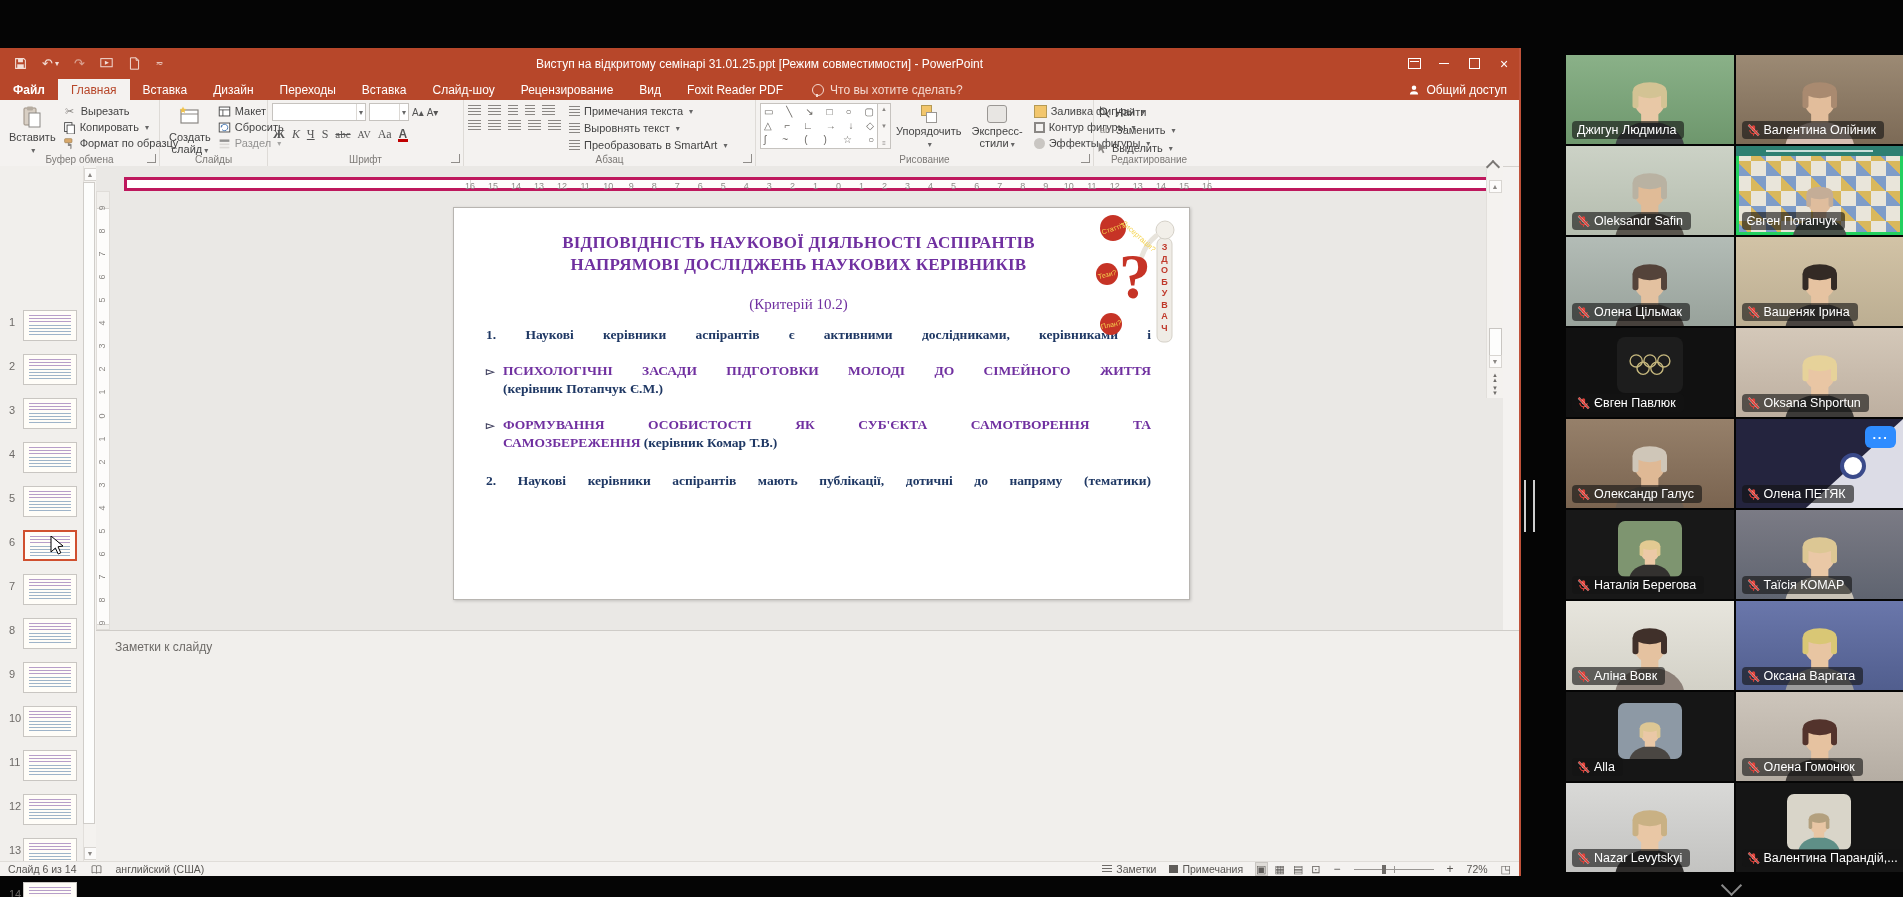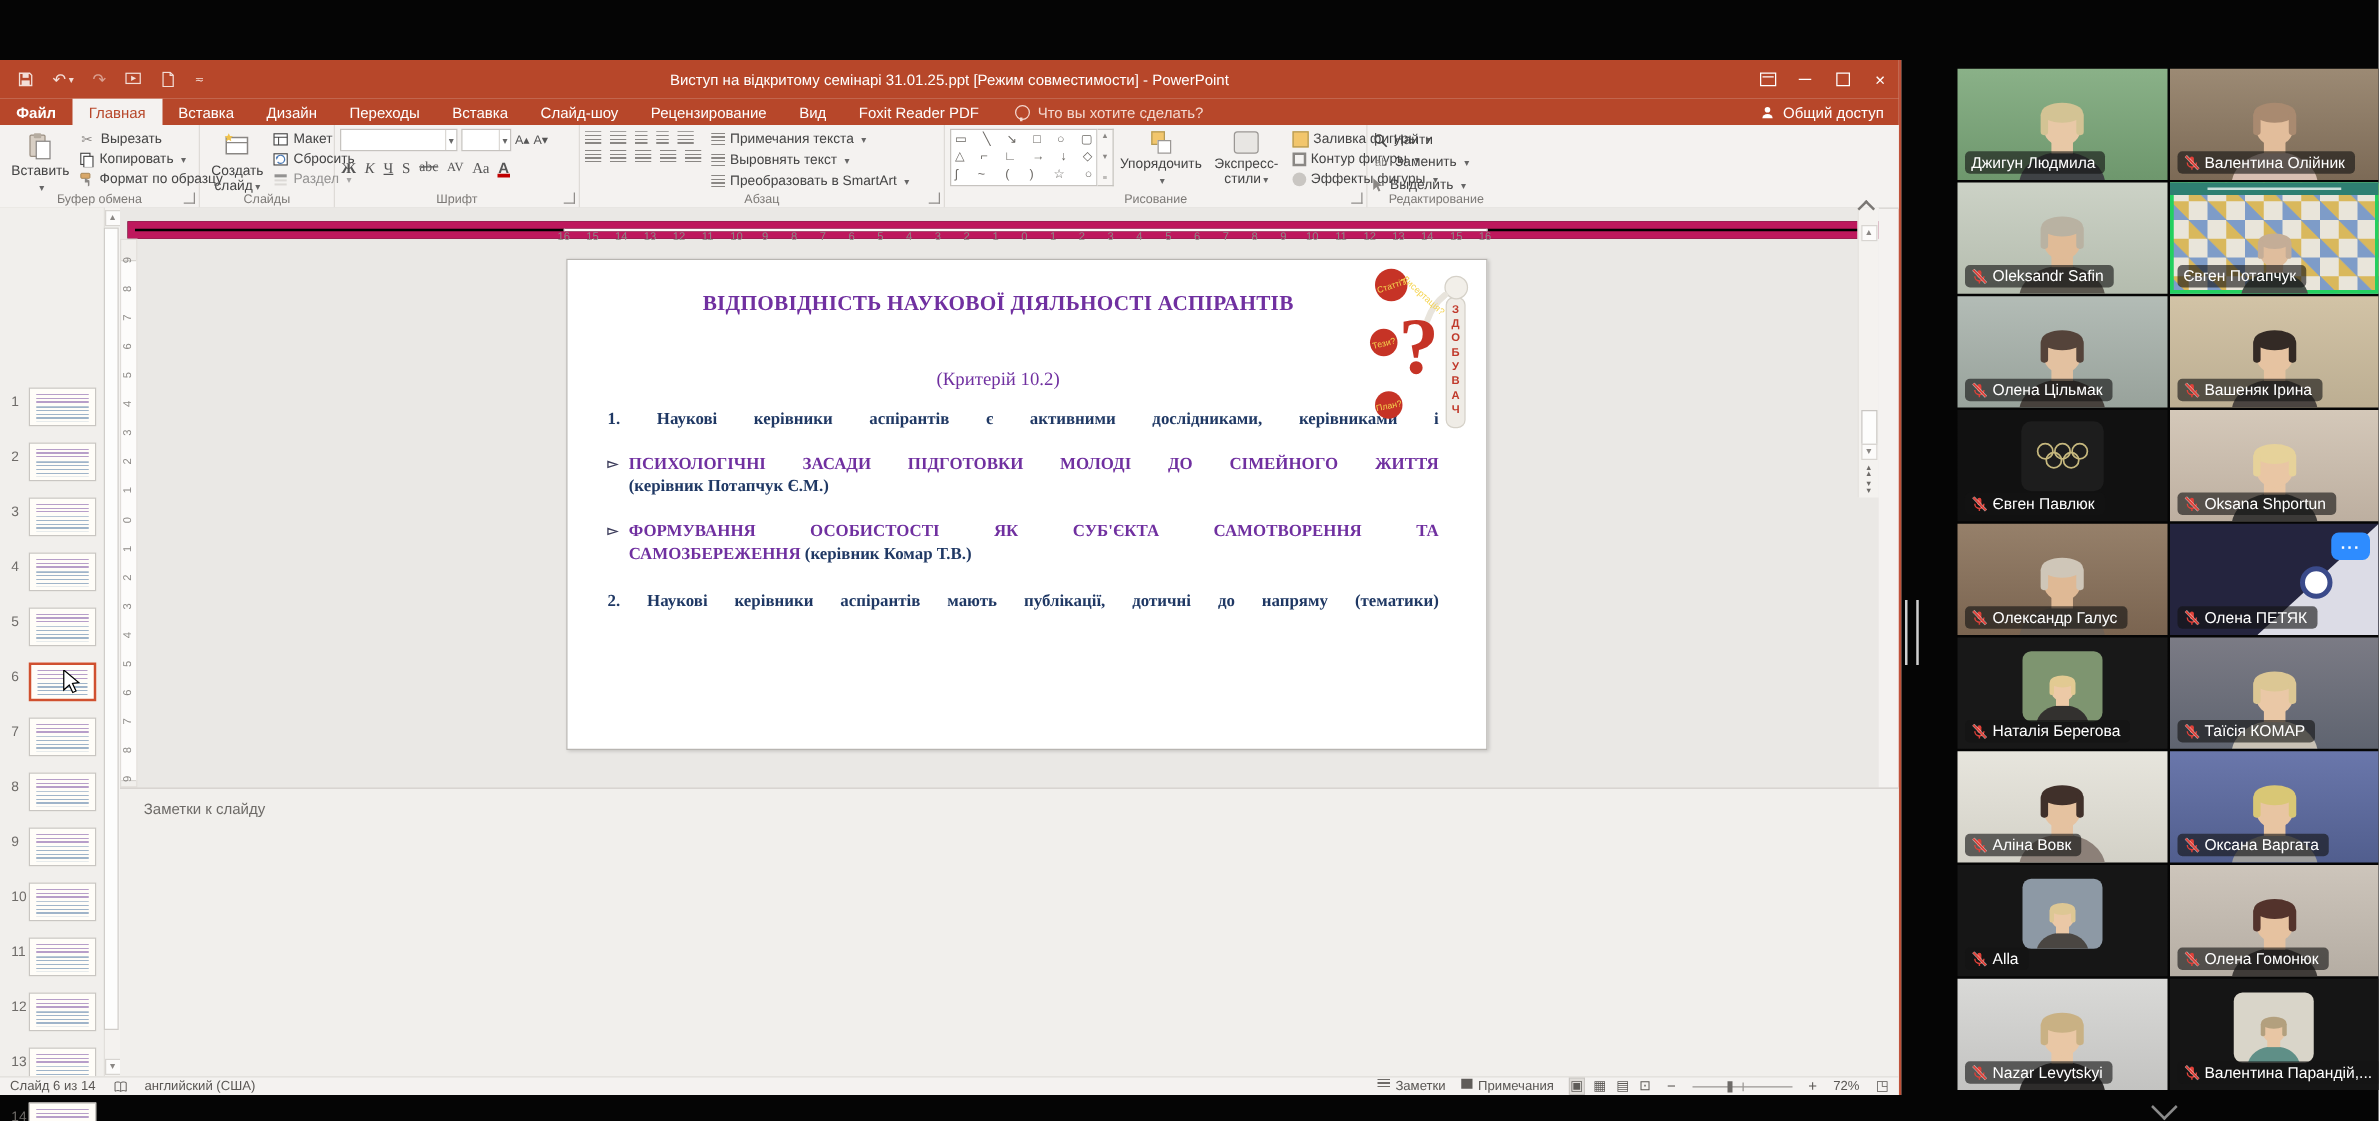--- a/index.html
+++ b/index.html
@@ -75,21 +75,21 @@
   .mini{position:absolute;left:23px;top:2px;width:54px;height:31px;background:#fffdf8;border:1px solid #c9c6c2;box-sizing:border-box}
   .mini.sel{border:2px solid #d0502f}
   .mlines{margin:4px 5px 0;height:8px;background:repeating-linear-gradient(180deg,#b79ec9 0 1px,transparent 1px 3px)}
   .mlines2{margin:2px 5px 0;height:12px;background:repeating-linear-gradient(180deg,#9fb4c9 0 1px,transparent 1px 3px)}
   #tscroll{position:absolute;right:0;top:0;width:13px;height:100%;background:#f4f2ef;border-left:1px solid #e2dfdb;display:flex;flex-direction:column;align-items:center;justify-content:space-between;padding:2px 0;box-sizing:border-box}
   .sarrow{font-size:7px;color:#8a8784;width:11px;height:11px;border:1px solid #d8d5d1;background:#fcfbfa;display:flex;align-items:center;justify-content:center}
   #tthumb{position:absolute;right:1px;top:16px;width:10px;height:640px;background:#fdfdfc;border:1px solid #d0cdc9}
   #thumb-cursor{position:absolute;left:50px;top:370px;width:17px;height:20px;z-index:5}
 
   #editor{position:absolute;left:96px;top:0;right:16px;bottom:232px;background:#eae8e5}
-  #hruler{position:absolute;left:6px;right:0;top:11px;height:14px;background:#000000;border:6px solid #be185d;box-sizing:border-box}
+  #hruler{position:absolute;left:28px;right:0;top:11px;height:14px;background:#ffffff;border:3px solid #be185d;box-sizing:border-box}
   .hactive{position:absolute;left:343px;width:737px;top:0;bottom:0;background:#fdfcfb;border-left:1px solid #d8d5d1;border-right:1px solid #d8d5d1}
   .ht{position:absolute;top:1px;font-size:9px;color:#8d8a87;transform:translateX(-50%)}
   #vruler{position:absolute;left:0;top:25px;width:14px;bottom:0;background:#f1efec;border:1px solid #e0ddd9;box-sizing:border-box}
   .vactive{position:absolute;top:16px;height:415px;left:0;right:0;background:#fdfcfb;border-top:1px solid #d8d5d1;border-bottom:1px solid #d8d5d1}
   .vt{position:absolute;left:2px;font-size:9px;color:#8d8a87;transform:rotate(-90deg)}
   #canvas{position:absolute;left:14px;top:25px;right:0;bottom:0;overflow:hidden}
 
   #slide{position:absolute;left:343px;top:16px;width:737px;height:393px;background:#fff;border:1px solid #b8b5b1;box-shadow:1px 1px 3px rgba(0,0,0,.18);box-sizing:border-box}
   .s-serif{font-family:"Liberation Serif",serif}
   .s-title{position:absolute;left:58px;right:104px;top:24px;text-align:center;color:#7030a0;font-weight:bold;font-size:17px;line-height:22px;letter-spacing:.2px}
@@ -113,21 +113,21 @@
 
   
   #notes{position:absolute;left:96px;right:0;top:464px;bottom:0;background:#f1efec;border-top:1px solid #cfccc8}
   .notes-text{margin:9px 0 0 19px;font-size:12px;color:#6d6a67}
 
   
   #statusbar{position:absolute;left:0;right:0;bottom:0;height:14px;background:#f4f2f0;border-top:1px solid #e0ddd9;display:flex;align-items:center;font-size:10.5px;color:#5a5754;line-height:12px}
   .sb-left{display:flex;align-items:center;gap:14px;margin-left:8px}
   .sb-left svg{width:11px;height:11px;fill:#6e6b68}
   .sb-right{margin-left:auto;display:flex;align-items:center;gap:13px;margin-right:8px}
-  .sb-item{display:flex;gap:4px}
+  .sb-item{display:flex;align-items:center;gap:4px}
   .sb-noteicon{width:10px;height:8px;background:repeating-linear-gradient(180deg,#6e6b68 0 1px,transparent 1px 3px)}
   .sb-commenticon{width:9px;height:8px;background:#5f5c59}
   .sb-views{display:flex;gap:8px;font-size:11px;color:#5f5c59}
   .sb-views .sel{background:#e0ddd9;outline:1px solid #c9c6c2}
   .sb-slider{position:relative;width:80px;height:12px}
   .sb-track{position:absolute;left:0;right:0;top:6px;height:1px;background:#9a9794}
   .sb-tick{position:absolute;left:50%;top:3px;width:1px;height:7px;background:#9a9794}
   .sb-thumb{position:absolute;left:36%;top:2px;width:4px;height:9px;background:#6e6b68}
   .zpm{font-size:12px;color:#5a5754}
 
@@ -687,20 +687,21 @@
             <span class="vt" style="top: 333.84px;">5</span>
             <span class="vt" style="top: 356.9px;">6</span>
             <span class="vt" style="top: 379.96px;">7</span>
             <span class="vt" style="top: 403.02px;">8</span>
             <span class="vt" style="top: 426.08px;">9</span>
           </div>
         <div id="canvas">
           <div id="slide">
             <div class="s-title s-serif">
               <div>ВІДПОВІДНІСТЬ НАУКОВОЇ ДІЯЛЬНОСТІ АСПІРАНТІВ</div>
+              <div>НАПРЯМОВІ ДОСЛІДЖЕНЬ НАУКОВИХ КЕРІВНИКІВ</div>
             </div>
             <div class="s-sub s-serif">(Критерій 10.2)</div>
 
             <div class="s-body s-serif">
               <div class="jl">1.  Наукові керівники аспірантів є активними дослідниками, керівниками і</div>
               <div class="gap20"></div>
               <div class="brow">
                 <span class="bmark">▻</span>
                 <span class="btext jl purple">ПСИХОЛОГІЧНІ ЗАСАДИ ПІДГОТОВКИ МОЛОДІ ДО СІМЕЙНОГО ЖИТТЯ</span>
               </div>

